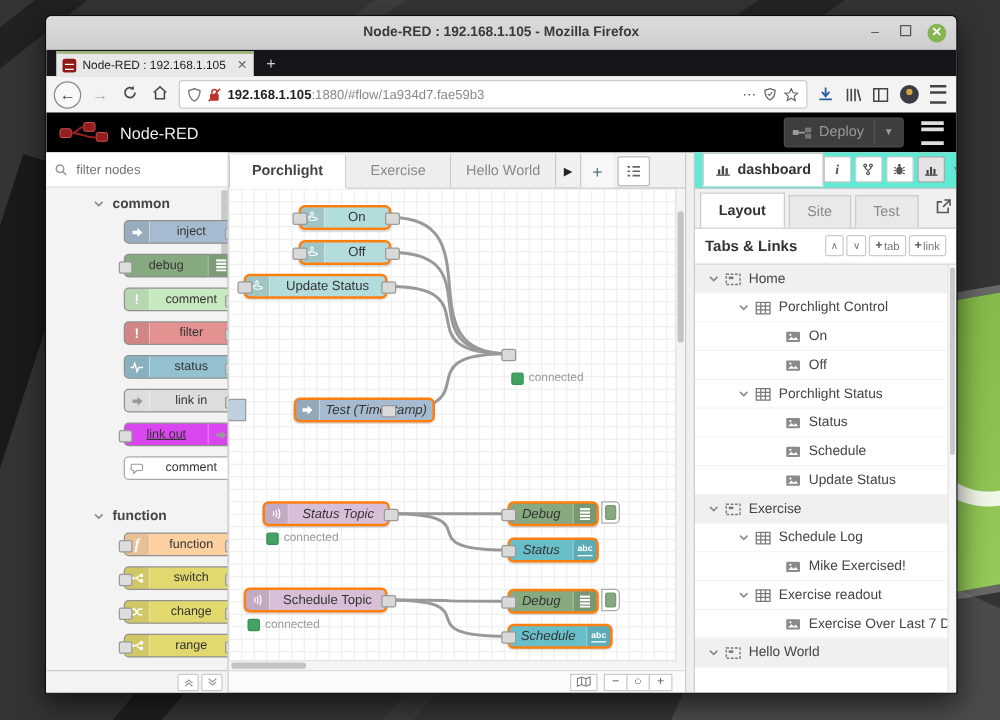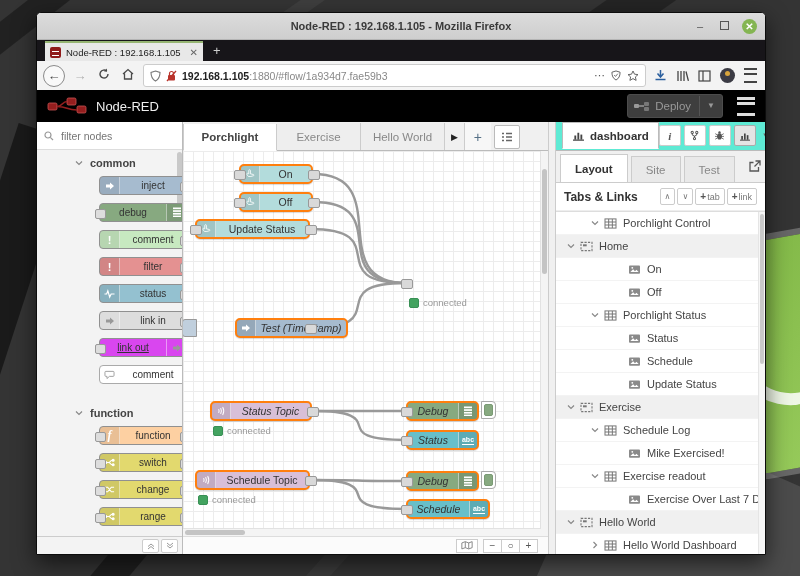--- a/index.html
+++ b/index.html
@@ -666,208 +666,194 @@
                 <span>tab</span>
               </span>
             <span class="mini-btn" style="font-size:9px;">
                 <b>+</b>
                 <span>link</span>
               </span>
           </div>
 
           <div class="tree" id="tree">
 
-          <div class="trow" style="padding-left: 34px;">
+          <div class="trow shaded" style="padding-left: 10px;">
                 <span class="car">
                   <svg width="8" height="8" viewBox="0 0 8 8">
                     <path d="M1 2.5l3 3 3-3" fill="none" stroke="#888" stroke-width="1.2"></path>
                   </svg>
                 </span>
                 <span class="ticon">
                   <svg width="13" height="11" viewBox="0 0 14 12">
+                    <rect x="1" y="1.5" width="12" height="9" fill="none" stroke="#777" stroke-width="1.2" stroke-dasharray="2.4 1.4"></rect>
+                    <rect x="3.2" y="3.6" width="4" height="2.2" fill="#777"></rect>
+                  </svg>
+                </span>
+                <span>Home</span>
+              </div>
+              <div class="trow" style="padding-left: 34px;">
+                <span class="car">
+                  <svg width="8" height="8" viewBox="0 0 8 8">
+                    <path d="M1 2.5l3 3 3-3" fill="none" stroke="#888" stroke-width="1.2"></path>
+                  </svg>
+                </span>
+                <span class="ticon">
+                  <svg width="13" height="11" viewBox="0 0 14 12">
                     <rect x="1" y="1" width="12" height="10" fill="none" stroke="#777" stroke-width="1.1"></rect>
                     <path d="M1 4.3h12M1 7.6h12M5 1v10M9 1v10" stroke="#777" stroke-width="1.1" fill="none"></path>
                   </svg>
                 </span>
                 <span>Porchlight Control</span>
+              </div>
+              <div class="trow" style="padding-left: 58px;">
+                <span class="car"></span>
+                <span class="ticon">
+                  <svg width="13" height="11" viewBox="0 0 14 12">
+                    <rect x="1" y="1.5" width="12" height="9" rx="1" fill="#8a8a8a"></rect>
+                    <path d="M2.5 8.8l3-3 2 2 1.6-1.6 2.4 2.6z" fill="#fff"></path>
+                    <circle cx="4.6" cy="4.2" r="1" fill="#fff"></circle>
+                  </svg>
+                </span>
+                <span>On</span>
+              </div>
+              <div class="trow" style="padding-left: 58px;">
+                <span class="car"></span>
+                <span class="ticon">
+                  <svg width="13" height="11" viewBox="0 0 14 12">
+                    <rect x="1" y="1.5" width="12" height="9" rx="1" fill="#8a8a8a"></rect>
+                    <path d="M2.5 8.8l3-3 2 2 1.6-1.6 2.4 2.6z" fill="#fff"></path>
+                    <circle cx="4.6" cy="4.2" r="1" fill="#fff"></circle>
+                  </svg>
+                </span>
+                <span>Off</span>
+              </div>
+              <div class="trow" style="padding-left: 34px;">
+                <span class="car">
+                  <svg width="8" height="8" viewBox="0 0 8 8">
+                    <path d="M1 2.5l3 3 3-3" fill="none" stroke="#888" stroke-width="1.2"></path>
+                  </svg>
+                </span>
+                <span class="ticon">
+                  <svg width="13" height="11" viewBox="0 0 14 12">
+                    <rect x="1" y="1" width="12" height="10" fill="none" stroke="#777" stroke-width="1.1"></rect>
+                    <path d="M1 4.3h12M1 7.6h12M5 1v10M9 1v10" stroke="#777" stroke-width="1.1" fill="none"></path>
+                  </svg>
+                </span>
+                <span>Porchlight Status</span>
+              </div>
+              <div class="trow" style="padding-left: 58px;">
+                <span class="car"></span>
+                <span class="ticon">
+                  <svg width="13" height="11" viewBox="0 0 14 12">
+                    <rect x="1" y="1.5" width="12" height="9" rx="1" fill="#8a8a8a"></rect>
+                    <path d="M2.5 8.8l3-3 2 2 1.6-1.6 2.4 2.6z" fill="#fff"></path>
+                    <circle cx="4.6" cy="4.2" r="1" fill="#fff"></circle>
+                  </svg>
+                </span>
+                <span>Status</span>
+              </div>
+              <div class="trow" style="padding-left: 58px;">
+                <span class="car"></span>
+                <span class="ticon">
+                  <svg width="13" height="11" viewBox="0 0 14 12">
+                    <rect x="1" y="1.5" width="12" height="9" rx="1" fill="#8a8a8a"></rect>
+                    <path d="M2.5 8.8l3-3 2 2 1.6-1.6 2.4 2.6z" fill="#fff"></path>
+                    <circle cx="4.6" cy="4.2" r="1" fill="#fff"></circle>
+                  </svg>
+                </span>
+                <span>Schedule</span>
+              </div>
+              <div class="trow" style="padding-left: 58px;">
+                <span class="car"></span>
+                <span class="ticon">
+                  <svg width="13" height="11" viewBox="0 0 14 12">
+                    <rect x="1" y="1.5" width="12" height="9" rx="1" fill="#8a8a8a"></rect>
+                    <path d="M2.5 8.8l3-3 2 2 1.6-1.6 2.4 2.6z" fill="#fff"></path>
+                    <circle cx="4.6" cy="4.2" r="1" fill="#fff"></circle>
+                  </svg>
+                </span>
+                <span>Update Status</span>
               </div>
               <div class="trow shaded" style="padding-left: 10px;">
                 <span class="car">
                   <svg width="8" height="8" viewBox="0 0 8 8">
                     <path d="M1 2.5l3 3 3-3" fill="none" stroke="#888" stroke-width="1.2"></path>
                   </svg>
                 </span>
                 <span class="ticon">
                   <svg width="13" height="11" viewBox="0 0 14 12">
                     <rect x="1" y="1.5" width="12" height="9" fill="none" stroke="#777" stroke-width="1.2" stroke-dasharray="2.4 1.4"></rect>
                     <rect x="3.2" y="3.6" width="4" height="2.2" fill="#777"></rect>
                   </svg>
                 </span>
-                <span>Home</span>
-              </div>
-              <div class="trow" style="padding-left: 58px;">
-                <span class="car"></span>
-                <span class="ticon">
-                  <svg width="13" height="11" viewBox="0 0 14 12">
-                    <rect x="1" y="1.5" width="12" height="9" rx="1" fill="#8a8a8a"></rect>
-                    <path d="M2.5 8.8l3-3 2 2 1.6-1.6 2.4 2.6z" fill="#fff"></path>
-                    <circle cx="4.6" cy="4.2" r="1" fill="#fff"></circle>
-                  </svg>
-                </span>
-                <span>On</span>
-              </div>
-              <div class="trow" style="padding-left: 58px;">
-                <span class="car"></span>
-                <span class="ticon">
-                  <svg width="13" height="11" viewBox="0 0 14 12">
-                    <rect x="1" y="1.5" width="12" height="9" rx="1" fill="#8a8a8a"></rect>
-                    <path d="M2.5 8.8l3-3 2 2 1.6-1.6 2.4 2.6z" fill="#fff"></path>
-                    <circle cx="4.6" cy="4.2" r="1" fill="#fff"></circle>
-                  </svg>
-                </span>
-                <span>Off</span>
+                <span>Exercise</span>
               </div>
               <div class="trow" style="padding-left: 34px;">
                 <span class="car">
                   <svg width="8" height="8" viewBox="0 0 8 8">
                     <path d="M1 2.5l3 3 3-3" fill="none" stroke="#888" stroke-width="1.2"></path>
                   </svg>
                 </span>
                 <span class="ticon">
                   <svg width="13" height="11" viewBox="0 0 14 12">
                     <rect x="1" y="1" width="12" height="10" fill="none" stroke="#777" stroke-width="1.1"></rect>
                     <path d="M1 4.3h12M1 7.6h12M5 1v10M9 1v10" stroke="#777" stroke-width="1.1" fill="none"></path>
                   </svg>
                 </span>
-                <span>Porchlight Status</span>
+                <span>Schedule Log</span>
               </div>
               <div class="trow" style="padding-left: 58px;">
                 <span class="car"></span>
                 <span class="ticon">
                   <svg width="13" height="11" viewBox="0 0 14 12">
                     <rect x="1" y="1.5" width="12" height="9" rx="1" fill="#8a8a8a"></rect>
                     <path d="M2.5 8.8l3-3 2 2 1.6-1.6 2.4 2.6z" fill="#fff"></path>
                     <circle cx="4.6" cy="4.2" r="1" fill="#fff"></circle>
                   </svg>
                 </span>
-                <span>Status</span>
+                <span>Mike Exercised!</span>
+              </div>
+              <div class="trow" style="padding-left: 34px;">
+                <span class="car">
+                  <svg width="8" height="8" viewBox="0 0 8 8">
+                    <path d="M1 2.5l3 3 3-3" fill="none" stroke="#888" stroke-width="1.2"></path>
+                  </svg>
+                </span>
+                <span class="ticon">
+                  <svg width="13" height="11" viewBox="0 0 14 12">
+                    <rect x="1" y="1" width="12" height="10" fill="none" stroke="#777" stroke-width="1.1"></rect>
+                    <path d="M1 4.3h12M1 7.6h12M5 1v10M9 1v10" stroke="#777" stroke-width="1.1" fill="none"></path>
+                  </svg>
+                </span>
+                <span>Exercise readout</span>
               </div>
               <div class="trow" style="padding-left: 58px;">
                 <span class="car"></span>
                 <span class="ticon">
                   <svg width="13" height="11" viewBox="0 0 14 12">
                     <rect x="1" y="1.5" width="12" height="9" rx="1" fill="#8a8a8a"></rect>
                     <path d="M2.5 8.8l3-3 2 2 1.6-1.6 2.4 2.6z" fill="#fff"></path>
                     <circle cx="4.6" cy="4.2" r="1" fill="#fff"></circle>
                   </svg>
                 </span>
-                <span>Schedule</span>
-              </div>
-              <div class="trow" style="padding-left: 58px;">
-                <span class="car"></span>
-                <span class="ticon">
-                  <svg width="13" height="11" viewBox="0 0 14 12">
-                    <rect x="1" y="1.5" width="12" height="9" rx="1" fill="#8a8a8a"></rect>
-                    <path d="M2.5 8.8l3-3 2 2 1.6-1.6 2.4 2.6z" fill="#fff"></path>
-                    <circle cx="4.6" cy="4.2" r="1" fill="#fff"></circle>
-                  </svg>
-                </span>
-                <span>Update Status</span>
+                <span>Exercise Over Last 7 Day</span>
               </div>
               <div class="trow shaded" style="padding-left: 10px;">
                 <span class="car">
                   <svg width="8" height="8" viewBox="0 0 8 8">
                     <path d="M1 2.5l3 3 3-3" fill="none" stroke="#888" stroke-width="1.2"></path>
                   </svg>
                 </span>
                 <span class="ticon">
                   <svg width="13" height="11" viewBox="0 0 14 12">
                     <rect x="1" y="1.5" width="12" height="9" fill="none" stroke="#777" stroke-width="1.2" stroke-dasharray="2.4 1.4"></rect>
                     <rect x="3.2" y="3.6" width="4" height="2.2" fill="#777"></rect>
                   </svg>
                 </span>
-                <span>Exercise</span>
-              </div>
-              <div class="trow" style="padding-left: 34px;">
-                <span class="car">
-                  <svg width="8" height="8" viewBox="0 0 8 8">
-                    <path d="M1 2.5l3 3 3-3" fill="none" stroke="#888" stroke-width="1.2"></path>
-                  </svg>
-                </span>
-                <span class="ticon">
-                  <svg width="13" height="11" viewBox="0 0 14 12">
-                    <rect x="1" y="1" width="12" height="10" fill="none" stroke="#777" stroke-width="1.1"></rect>
-                    <path d="M1 4.3h12M1 7.6h12M5 1v10M9 1v10" stroke="#777" stroke-width="1.1" fill="none"></path>
-                  </svg>
-                </span>
-                <span>Schedule Log</span>
-              </div>
-              <div class="trow" style="padding-left: 58px;">
-                <span class="car"></span>
-                <span class="ticon">
-                  <svg width="13" height="11" viewBox="0 0 14 12">
-                    <rect x="1" y="1.5" width="12" height="9" rx="1" fill="#8a8a8a"></rect>
-                    <path d="M2.5 8.8l3-3 2 2 1.6-1.6 2.4 2.6z" fill="#fff"></path>
-                    <circle cx="4.6" cy="4.2" r="1" fill="#fff"></circle>
-                  </svg>
-                </span>
-                <span>Mike Exercised!</span>
-              </div>
-              <div class="trow" style="padding-left: 34px;">
-                <span class="car">
-                  <svg width="8" height="8" viewBox="0 0 8 8">
-                    <path d="M1 2.5l3 3 3-3" fill="none" stroke="#888" stroke-width="1.2"></path>
-                  </svg>
-                </span>
-                <span class="ticon">
-                  <svg width="13" height="11" viewBox="0 0 14 12">
-                    <rect x="1" y="1" width="12" height="10" fill="none" stroke="#777" stroke-width="1.1"></rect>
-                    <path d="M1 4.3h12M1 7.6h12M5 1v10M9 1v10" stroke="#777" stroke-width="1.1" fill="none"></path>
-                  </svg>
-                </span>
-                <span>Exercise readout</span>
-              </div>
-              <div class="trow" style="padding-left: 58px;">
-                <span class="car"></span>
-                <span class="ticon">
-                  <svg width="13" height="11" viewBox="0 0 14 12">
-                    <rect x="1" y="1.5" width="12" height="9" rx="1" fill="#8a8a8a"></rect>
-                    <path d="M2.5 8.8l3-3 2 2 1.6-1.6 2.4 2.6z" fill="#fff"></path>
-                    <circle cx="4.6" cy="4.2" r="1" fill="#fff"></circle>
-                  </svg>
-                </span>
-                <span>Exercise Over Last 7 Day</span>
-              </div>
-              <div class="trow shaded" style="padding-left: 10px;">
-                <span class="car">
-                  <svg width="8" height="8" viewBox="0 0 8 8">
-                    <path d="M1 2.5l3 3 3-3" fill="none" stroke="#888" stroke-width="1.2"></path>
-                  </svg>
-                </span>
-                <span class="ticon">
-                  <svg width="13" height="11" viewBox="0 0 14 12">
-                    <rect x="1" y="1.5" width="12" height="9" fill="none" stroke="#777" stroke-width="1.2" stroke-dasharray="2.4 1.4"></rect>
-                    <rect x="3.2" y="3.6" width="4" height="2.2" fill="#777"></rect>
-                  </svg>
-                </span>
                 <span>Hello World</span>
-              </div>
-              <div class="trow" style="padding-left: 34px;">
-                <span class="car">
-                  <svg width="8" height="8" viewBox="0 0 8 8">
-                    <path d="M2.5 1l3 3-3 3" fill="none" stroke="#888" stroke-width="1.2"></path>
-                  </svg>
-                </span>
-                <span class="ticon">
-                  <svg width="13" height="11" viewBox="0 0 14 12">
-                    <rect x="1" y="1" width="12" height="10" fill="none" stroke="#777" stroke-width="1.1"></rect>
-                    <path d="M1 4.3h12M1 7.6h12M5 1v10M9 1v10" stroke="#777" stroke-width="1.1" fill="none"></path>
-                  </svg>
-                </span>
-                <span>Hello World Dashboard</span>
               </div>
               <div class="tree-sb">
                 <div class="th"></div>
               </div>
             </div>
         </div>
       </div>
     </div>
   </div>
 </div>

